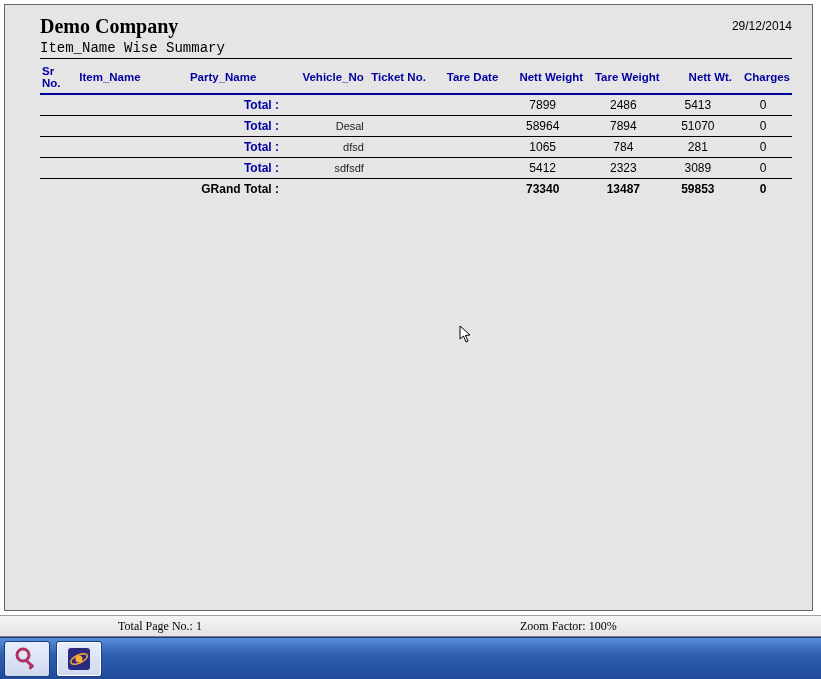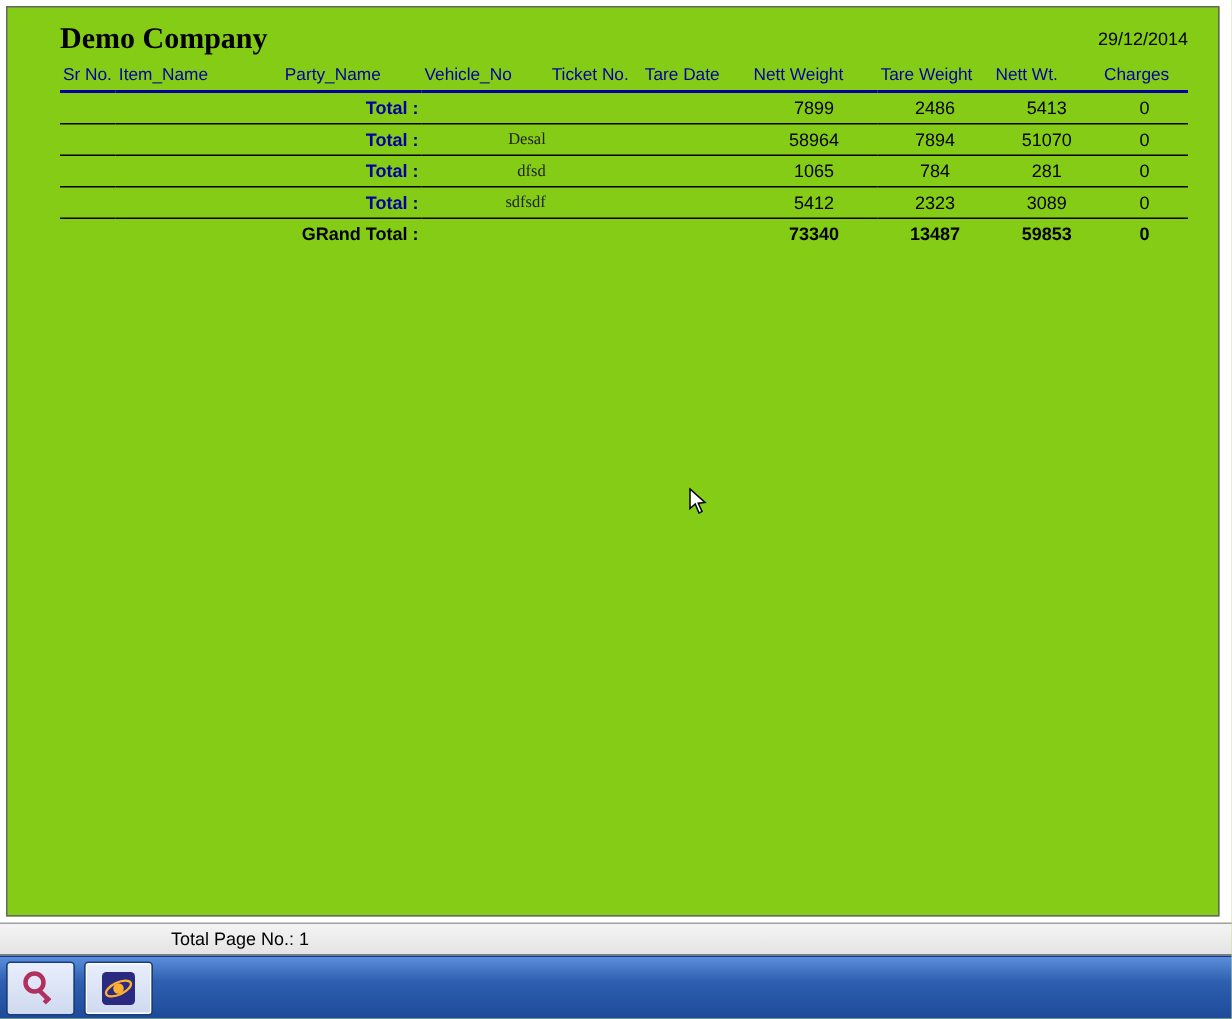--- a/index.html
+++ b/index.html
@@ -1,37 +1,37 @@
 <!DOCTYPE html>
 <html><head>
 <meta charset="utf-8">
 <style>
   * { box-sizing: border-box; }
   html, body { margin:0; padding:0; width:821px; height:679px; font-family: Arial, sans-serif; overflow:hidden; }
   .page-area { position:absolute; top:0; left:0; width:821px; height:615px; background:#fff; }
-  .page { position:absolute; top:4px; left:4px; width:809px; height:607px; border:1px solid #666; background:#84cc16; }
+  .page { position:absolute; top:4px; left:4px; width:809px; height:607px; border:1px solid #666; background:#e5e5e5; }
   .report { padding: 10px 20px 0 35px; }
   .hdr { display:flex; justify-content:space-between; align-items:flex-start; }
   .company { font-family: "Times New Roman", serif; font-weight:bold; font-size:20px; }
   .date { font-size:12px; margin-top:4px; }
   .subtitle { font-family: "Courier New", monospace; font-size:14px; margin-top:2px; border-bottom:1px solid #000; padding-bottom:2px; }
   table { border-collapse:collapse; width:100%; table-layout:fixed; }
-  th { color:#0000a0; font-size:11.5px; font-weight:normal; text-align:left; padding:6px 2px 4px; border-bottom:2px solid #0000a0; }
-  th.r { text-align:left; }
+  th { color:#0000a0; font-size:11.5px; font-weight:bold; text-align:left; padding:6px 2px 4px; border-bottom:2px solid #0000a0; }
+  th.r { text-align:right; }
   td { font-size:12px; padding:3px 2px;text-align:right; }
   td.r { text-align:center; }
   .tot-label { color:#0000a0; font-weight:bold; }
-  .vehicle { font-size:11px; color:#222;font-family:Liberation Serif, serif; }
+  .vehicle { font-size:11px; color:#222; }
   tr.bb td { border-bottom:1px solid #000; }
   tr.topline td { border-top:1px solid #000;margin-top:47px; }
   .grand { font-weight:bold; color:#000; }
 
   .statusbar { position:absolute; top:615px; left:0; width:821px; height:22px;
     background:linear-gradient(#f4f4f4,#e4e4e4); border-top:1px solid #a0a0a0; border-bottom:1px solid #808080;
-    font-size:12px; display:flex; align-items:center; }
+    font-size:12px; display:flex; align-items:center;font-family:Liberation Serif, serif; }
   .status-cell-left { position:absolute; left:60px; width:200px; text-align:center; }
   .status-cell-right { position:absolute; left:520px; width:200px; text-align:left; }
 
   .taskbar { position:absolute; top:637px; left:0; width:821px; height:42px;
     background:linear-gradient(#5a8edc,#2f5fb0 40%,#1f4a9a); border-top:1px solid #123a7a; }
   .tb-btn { position:absolute; top:3px; width:46px; height:36px; border:1px solid #1b3e78;
     background:linear-gradient(#e8eefc,#cfd9ef); border-radius:3px; display:flex; align-items:center; justify-content:center; }
   .tb-btn.active { box-shadow: inset 0 0 0 1px #fff; }
   .tb1 { left:4px; }
   .tb2 { left:56px; }
@@ -45,20 +45,21 @@
 </head>
 <body>
 
 <div class="page-area">
   <div class="page">
     <div class="report">
       <div class="hdr">
         <div class="company">Demo Company</div>
         <div class="date">29/12/2014</div>
       </div>
+      <div class="subtitle">Item_Name Wise Summary</div>
 
       <table>
         <colgroup>
           <col class="c1">
             <col class="c2">
             <col class="c3">
             <col class="c4">
             <col class="c5">
           <col class="c6">
             <col class="c7">
@@ -146,20 +147,21 @@
     </div>
   </div>
 </div>
 
 <svg class="cursor" viewBox="0 0 14 18">
   <path d="M1 1 L1 14 L4.5 11 L7 17 L9 16 L6.5 10.5 L11 10 Z" fill="#fff" stroke="#000" stroke-width="1"></path>
 </svg>
 
 <div class="statusbar">
   <div class="status-cell-left">Total Page No.: 1</div>
+  <div class="status-cell-right">Zoom Factor: 100%</div>
 </div>
 
 <div class="taskbar">
   <div class="tb-btn tb1">
     <svg width="28" height="28" viewBox="0 0 28 28">
       <circle cx="10" cy="10" r="6" fill="none" stroke="#b03060" stroke-width="3"></circle>
       <rect x="14" y="14" width="10" height="3" fill="#b03060" transform="rotate(45 14 14)"></rect>
       <rect x="19" y="19" width="3" height="5" fill="#b03060" transform="rotate(45 19 19)"></rect>
     </svg>
   </div>

